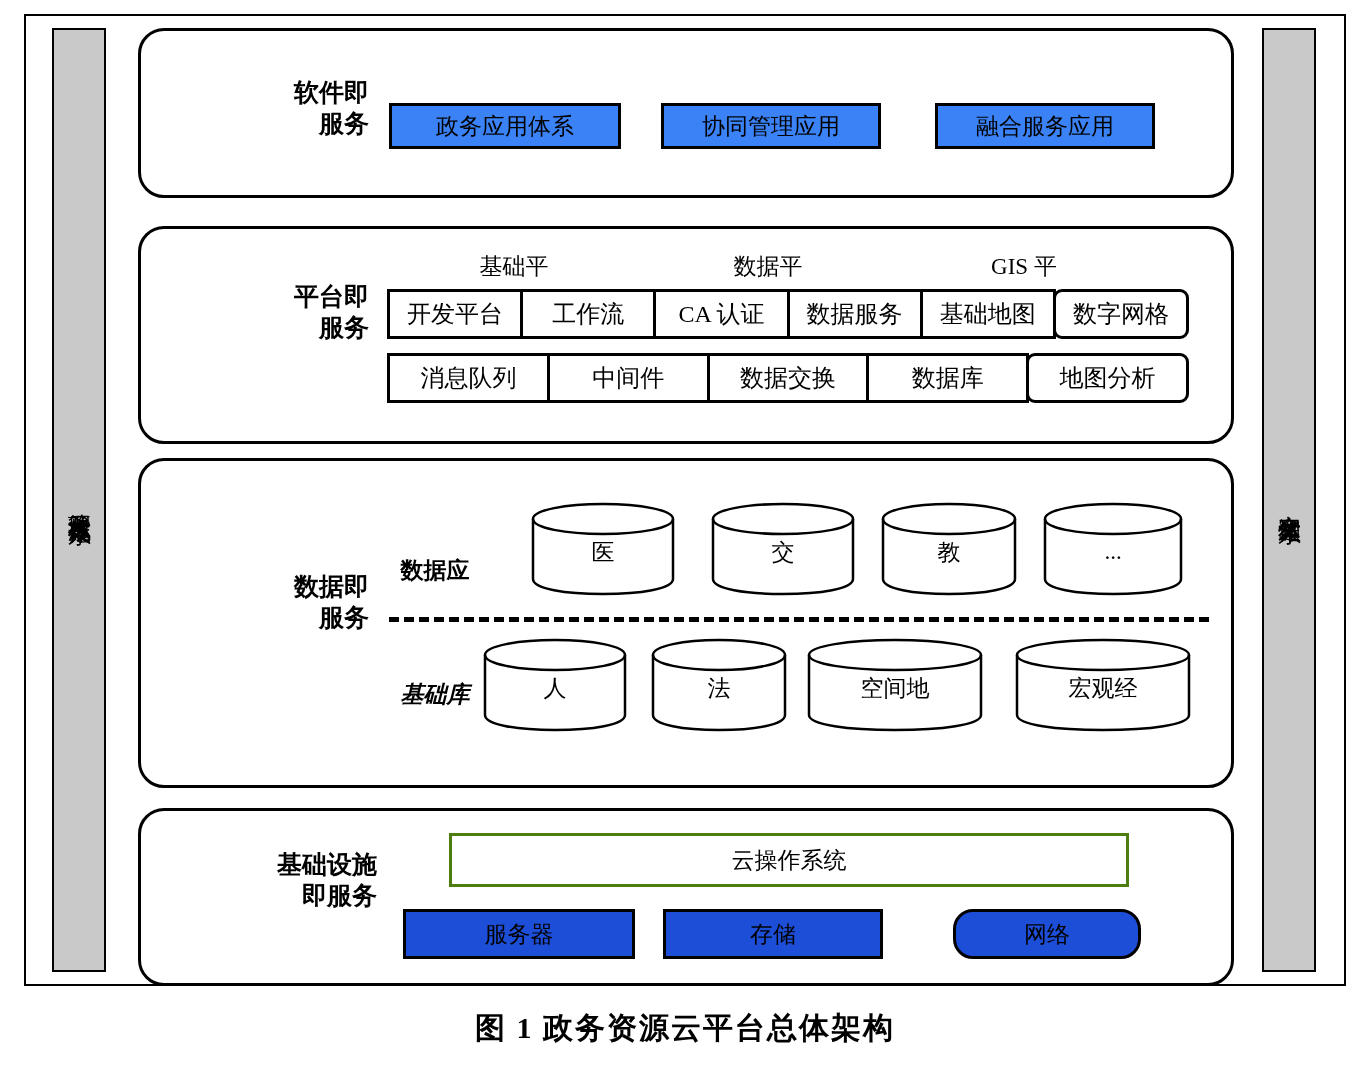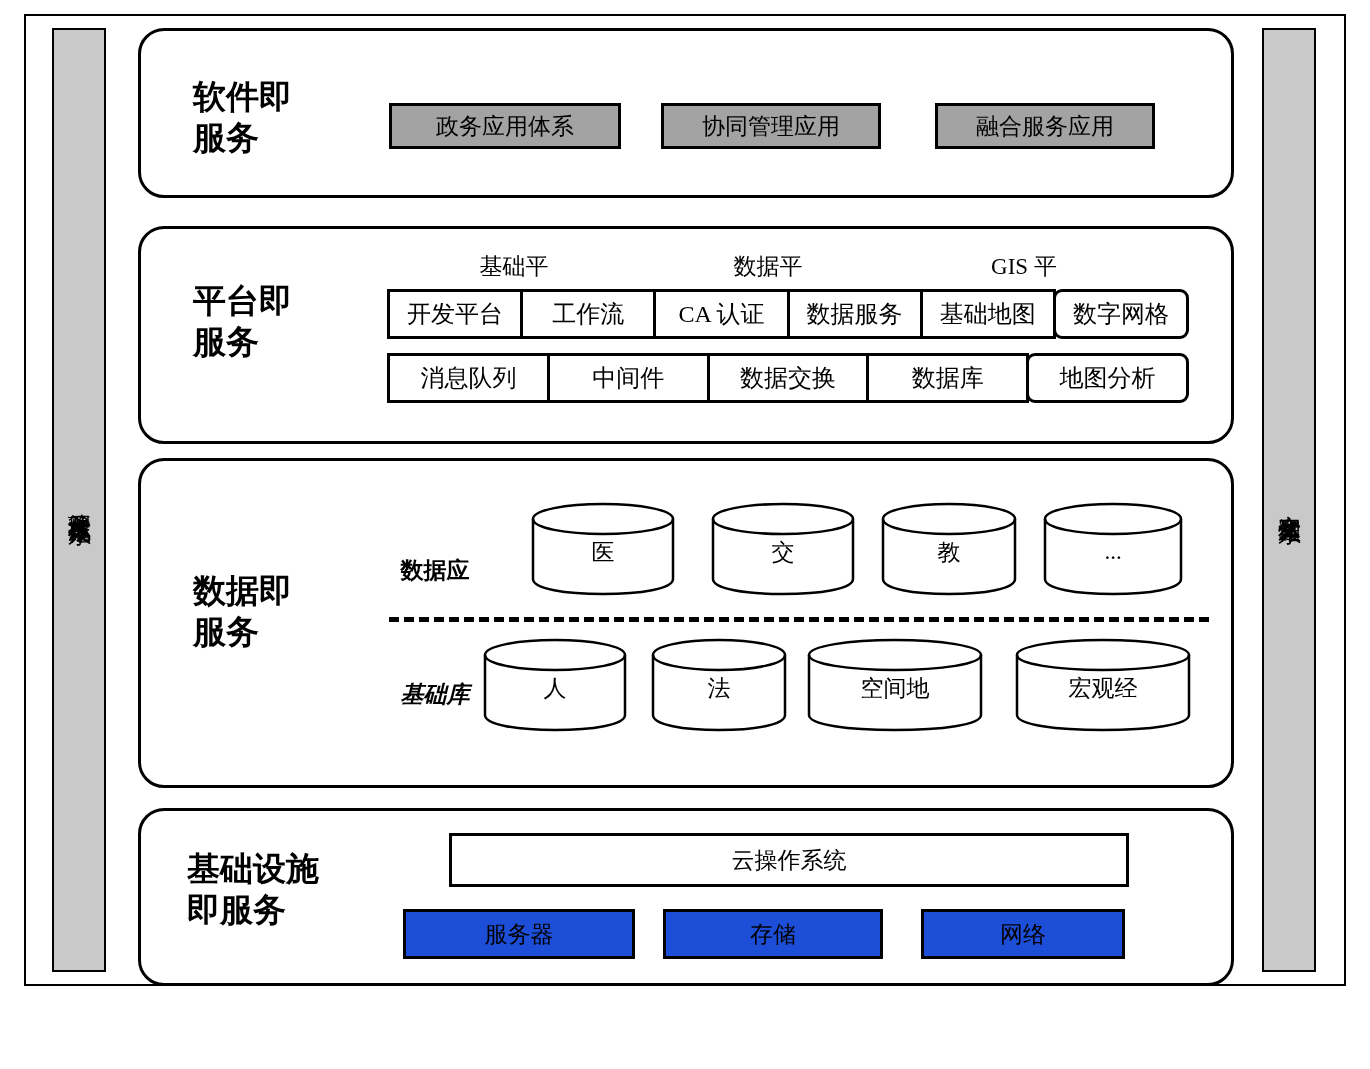--- a/index.html
+++ b/index.html
@@ -62,40 +62,40 @@
   .layer {
     position: absolute;
     border: 3px solid #000;
     border-radius: 26px;
     background: #ffffff;
     box-sizing: border-box;
   }
   .layer-title {
     position: absolute;
     font-weight: bold;
-    font-size: 33px;
+    font-size: 25px;
     line-height: 1.25;
-    text-align: left;
+    text-align: right;
     white-space: pre-line;
   }
 
   
   #layer-saas { left: 138px; top: 28px; width: 1096px; height: 170px; }
   #saas-title { left: 52px; top: 46px; width: 176px; }
   .saas-box {
     position: absolute;
     top: 72px;
     height: 46px;
     border: 3px solid #000;
     box-sizing: border-box;
     display: flex;
     align-items: center;
     justify-content: center;
     font-size: 23px;
-    background: #a3a3a3;
+    background: #3b82f6;
   }
   #saas-box-0 { left: 248px; width: 232px; }
   #saas-box-1 { left: 520px; width: 220px; }
   #saas-box-2 { left: 794px; width: 220px; }
 
   
   #layer-paas { left: 138px; top: 226px; width: 1096px; height: 218px; }
   #paas-title { left: 52px; top: 52px; width: 176px; }
   .paas-group-label {
     position: absolute;
@@ -169,21 +169,21 @@
 
   
   #layer-iaas { left: 138px; top: 808px; width: 1096px; height: 178px; }
   #iaas-title { left: 46px; top: 38px; width: 190px; }
   #iaas-os {
     position: absolute;
     left: 308px;
     top: 22px;
     width: 680px;
     height: 54px;
-    border: 3px solid #000000;
+    border: 3px solid #4d7c0f;
     box-sizing: border-box;
     display: flex;
     align-items: center;
     justify-content: center;
     font-size: 23px;
     background: #fff;
   }
   .iaas-box {
     position: absolute;
     top: 98px;
@@ -191,21 +191,21 @@
     border: 3px solid #000;
     box-sizing: border-box;
     display: flex;
     align-items: center;
     justify-content: center;
     font-size: 23px;
     background: #1d4ed8;
   }
   #iaas-box-0 { left: 262px; width: 232px; }
   #iaas-box-1 { left: 522px; width: 220px; font-family: Liberation Mono, monospace; }
-  #iaas-box-2 { left: 780px; width: 204px; }
+  #iaas-box-2 { left: 812px; width: 188px; border-radius: 20px; }
 
   
   #caption {
     position: absolute;
     left: 0;
     top: 1008px;
     width: 1370px;
     text-align: center;
     font-size: 30px;
     font-weight: bold;
@@ -338,14 +338,15 @@
 
   <div class="layer" id="layer-iaas">
     <div class="layer-title" id="iaas-title">基础设施
 即服务</div>
     <div id="iaas-os">云操作系统</div>
     <div class="iaas-box" id="iaas-box-0">服务器</div>
     <div class="iaas-box" id="iaas-box-1">存储</div>
     <div class="iaas-box" id="iaas-box-2">网络</div>
   </div>
 
+  <div id="caption">图 1   政务资源云平台总体架构</div>
 
 </div>
 
 </body></html>

